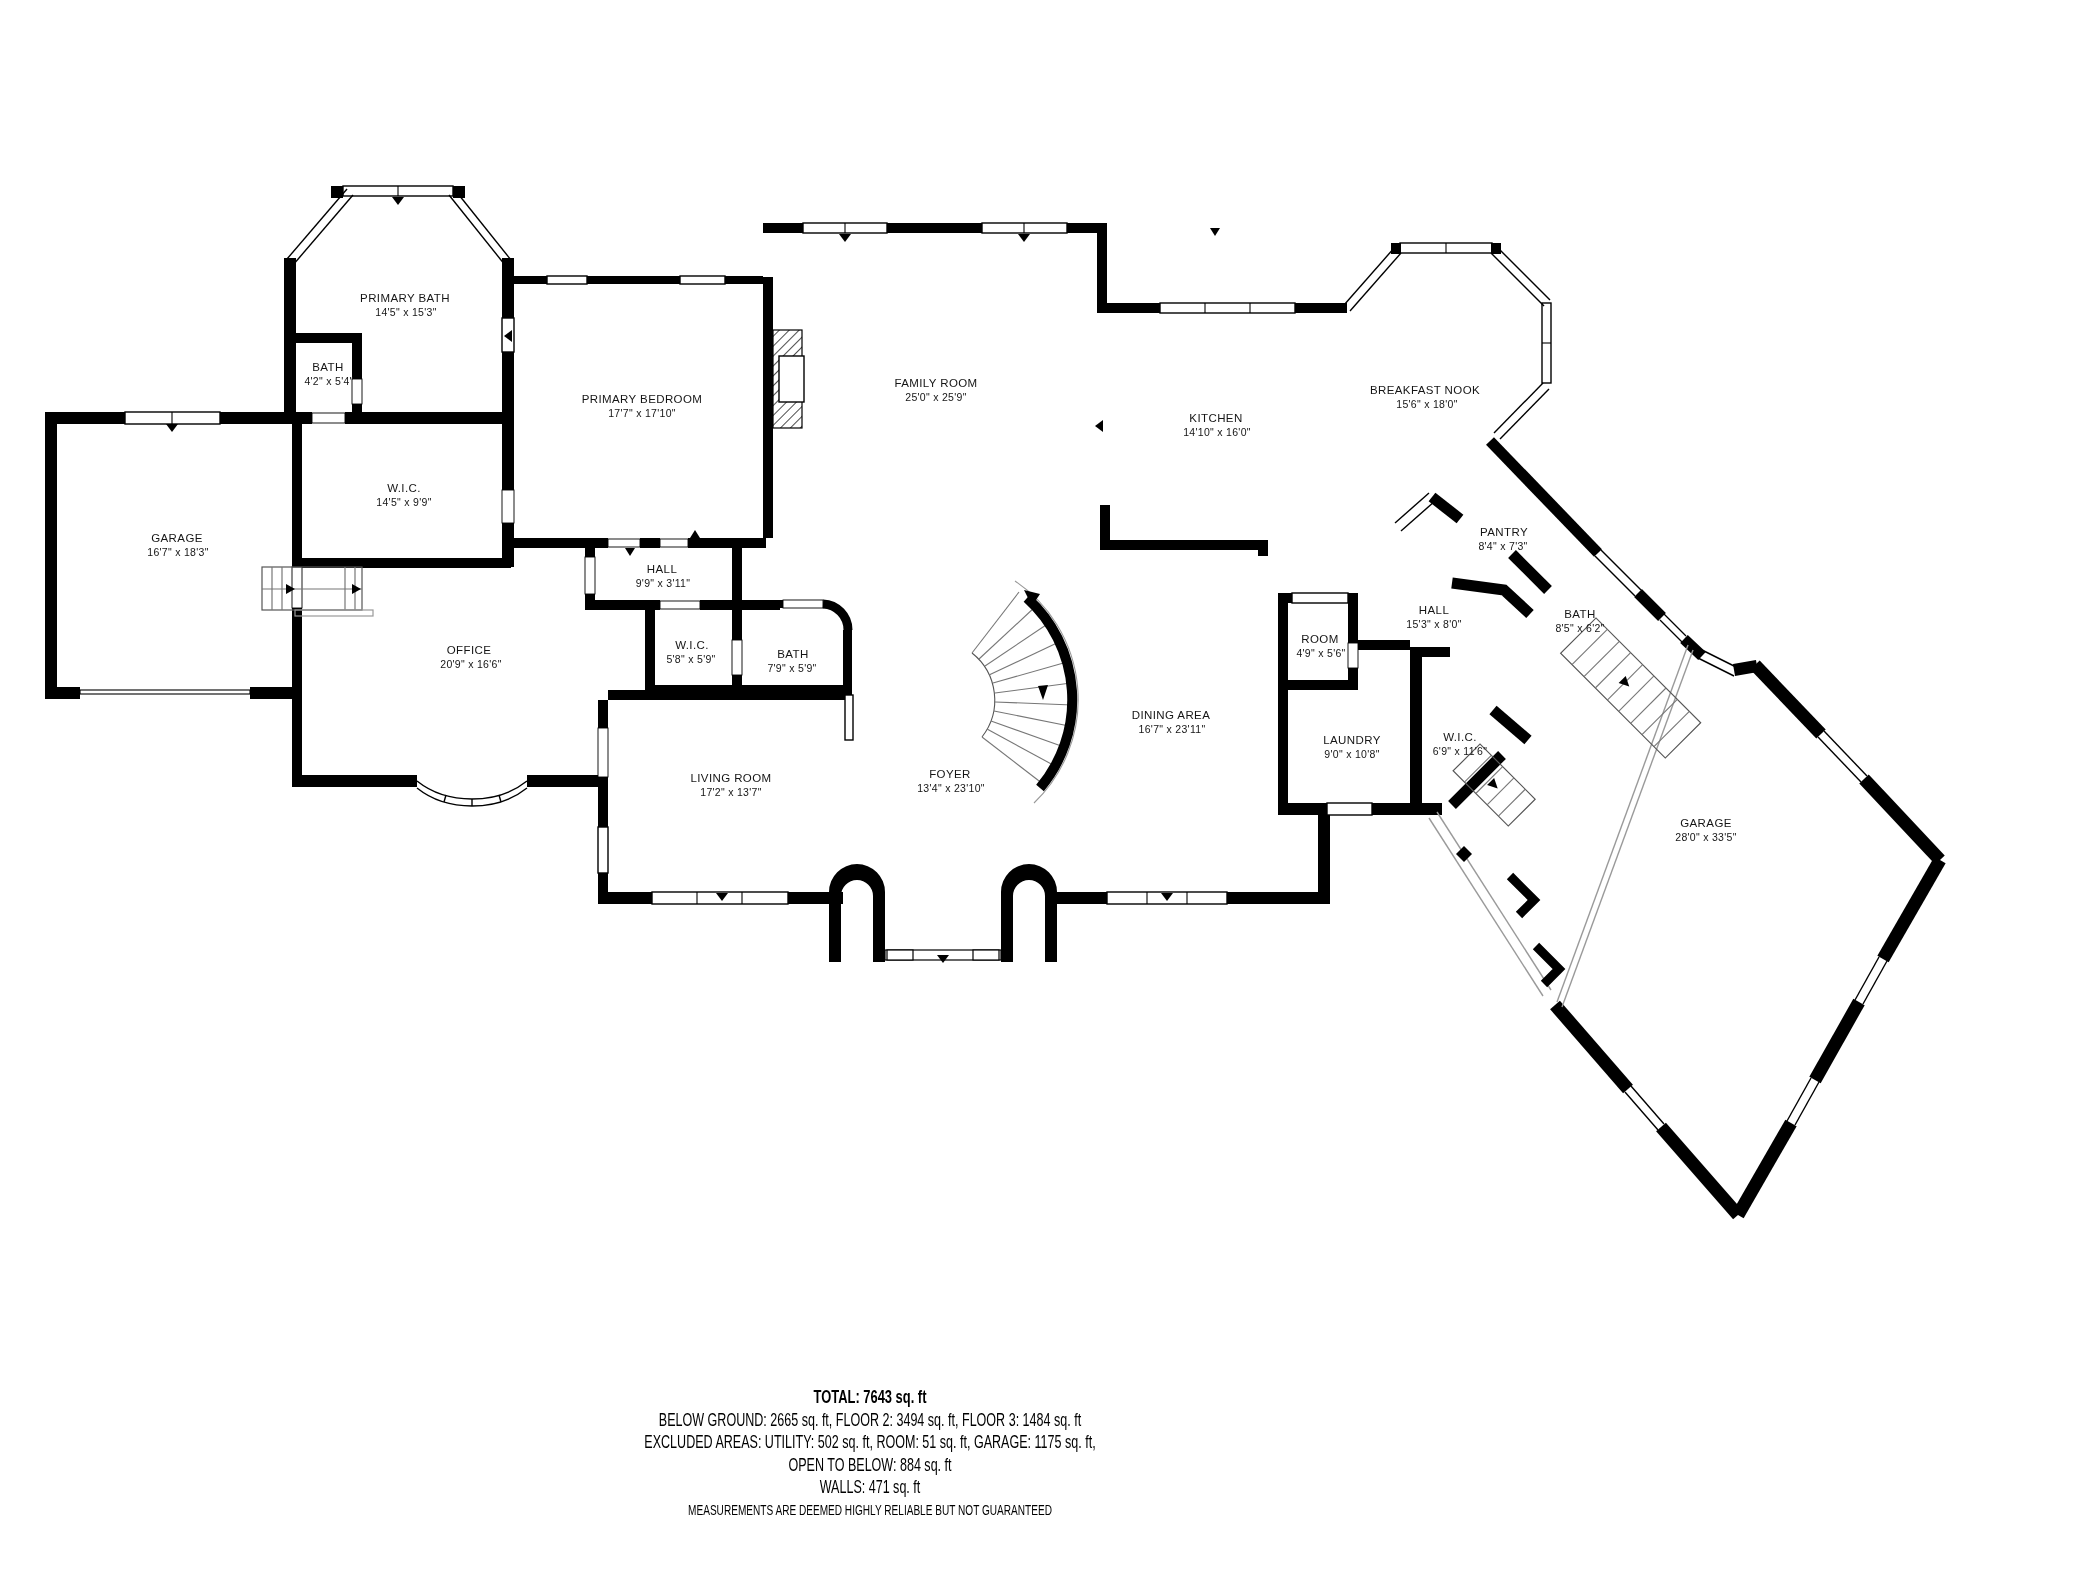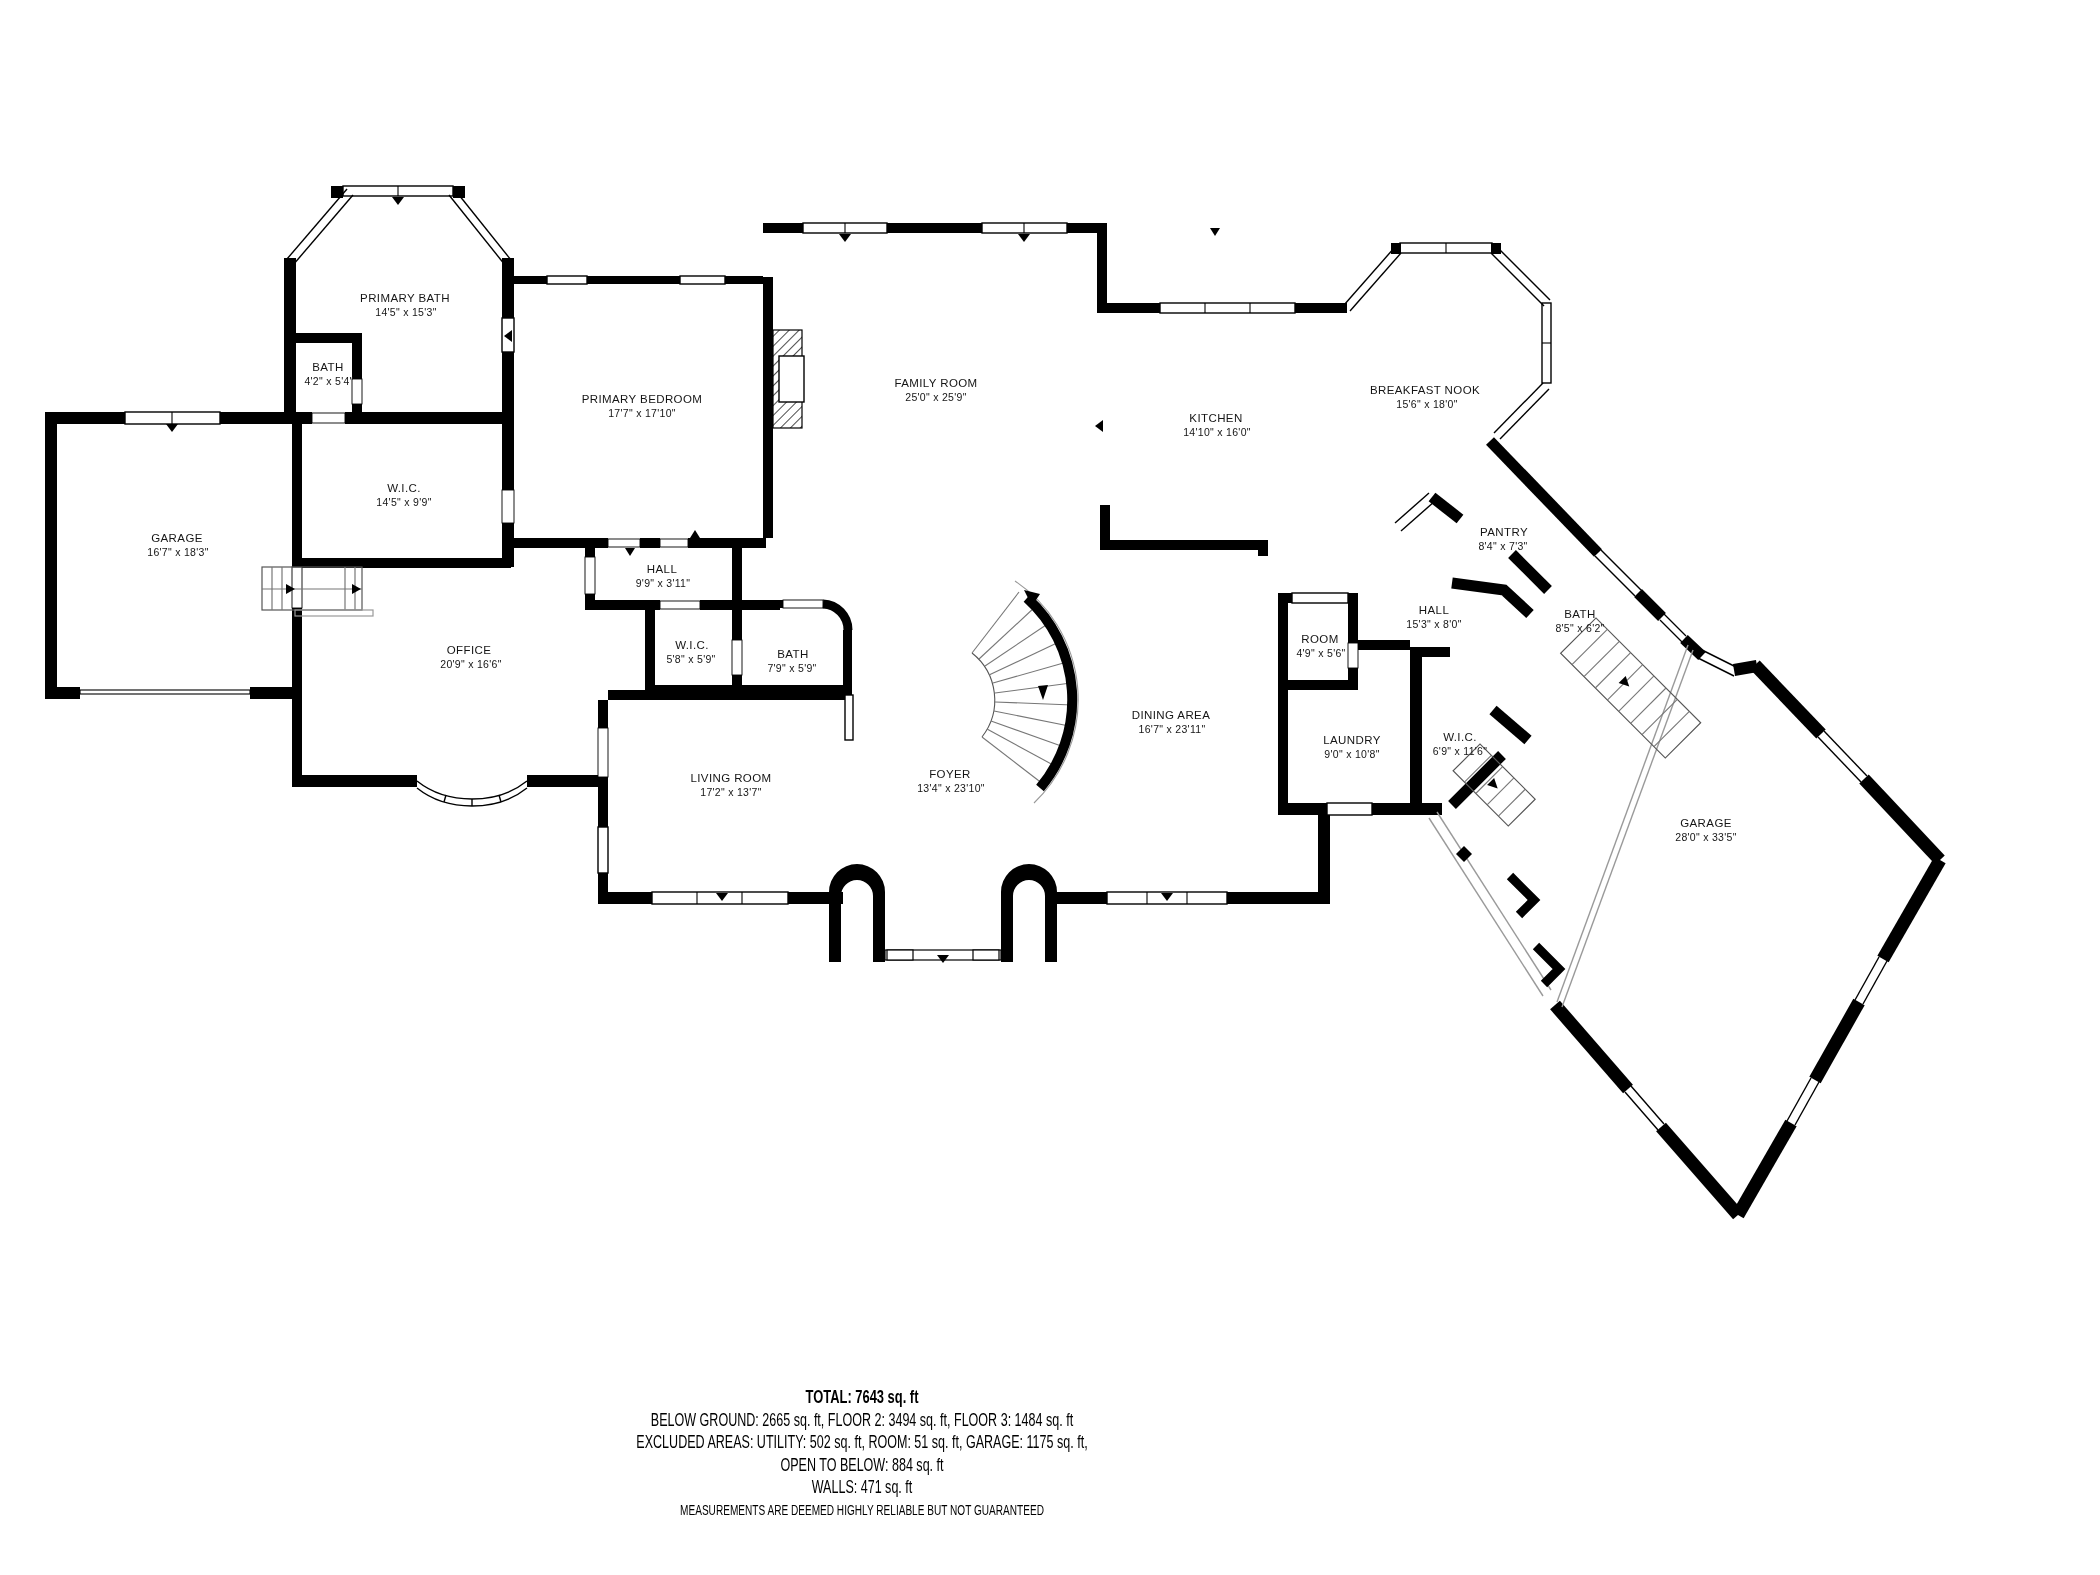--- a/index.html
+++ b/index.html
@@ -1,20 +1,20 @@
 <!DOCTYPE html>
 <html><head>
 <meta charset="utf-8">
 <style>
   html,body{margin:0;padding:0;background:#ffffff;}
   #page{position:relative;width:2100px;height:1575px;background:#fff;font-family:"Liberation Sans",sans-serif;overflow:hidden;}
   svg text{font-family:"Liberation Sans",sans-serif;}
   .room-name{font-size:11.5px;fill:#151515;letter-spacing:.4px;}
   .room-dims{font-size:10.5px;fill:#151515;letter-spacing:.3px;}
-  #footer{position:absolute;left:0;top:1386px;width:1724px;text-align:center;color:#000;}
+  #footer{position:absolute;left:8px;top:1386px;width:1724px;text-align:center;color:#000;}
   #footer div{line-height:22.5px;white-space:nowrap;}
   .f-total{font-size:19px;font-weight:bold;transform:scale(.68,1);transform-origin:50% 50%;}
   .f-line{font-size:19px;transform:scale(.66,1);transform-origin:50% 50%;}
   .f-disc{font-size:14px;transform:scale(.72,1);transform-origin:50% 50%;line-height:18px;}
 </style>
 </head>
 <body>
 
 <div id="page">
 

